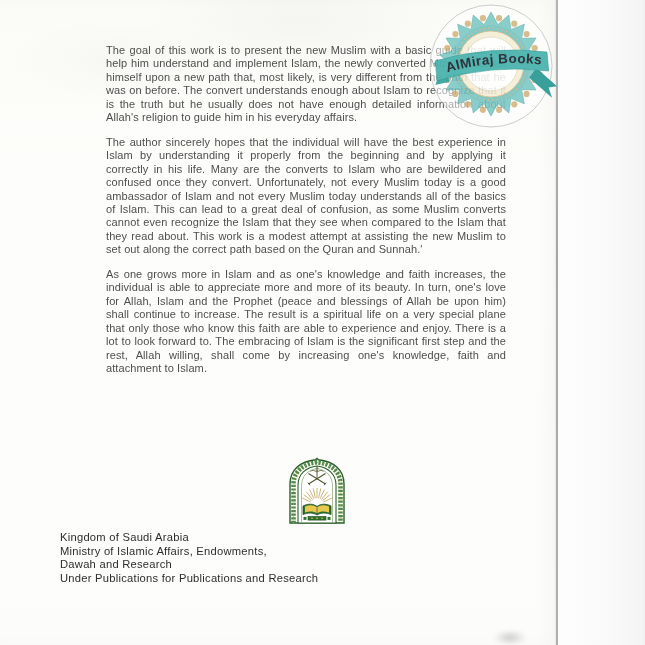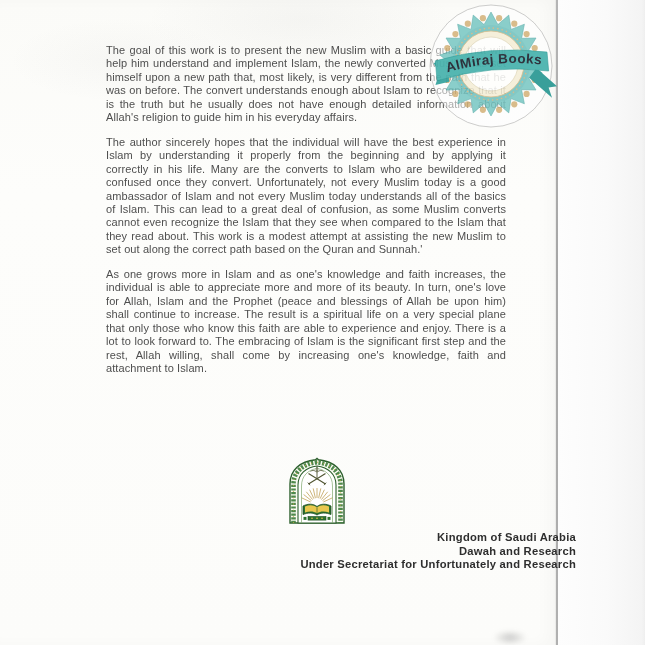--- a/index.html
+++ b/index.html
@@ -37,21 +37,21 @@
   .body-text{
     position:absolute;left:106px;top:44px;width:400px;
     font-size:11px;line-height:13.45px;color:#4e4e4e;
     text-align:justify;letter-spacing:0.1px;
   }
   .body-text p{margin:0 0 11px 0;}
   .watermark{position:absolute;left:424px;top:0px;width:135px;height:140px;opacity:0.95;}
   .ministry-logo{position:absolute;left:285px;top:457px;width:64px;height:68px;}
   .footer-block{
     position:absolute;left:60px;top:531px;width:516px;
-    text-align:right;font-weight:bold;font-size:11.2px;line-height:13.7px;
+    text-align:left;font-weight:normal;font-size:11.2px;line-height:13.7px;
     color:#2e2e2e;letter-spacing:0.25px;
   }
   .footer-block div{white-space:nowrap;}
 </style>
 </head>
 <body>
 
 <div class="page-photo"></div>
 <div class="page-texture"></div>
 <div class="page-edge"></div>
@@ -140,15 +140,16 @@
     <rect x="18.5" y="59.9" width="3" height="3" fill="#2e7230"></rect>
     <rect x="42.5" y="59.9" width="3" height="3" fill="#2e7230"></rect>
     <circle cx="27" cy="61.3" r="0.8" fill="#e9c84e"></circle>
       <circle cx="32" cy="61.3" r="0.8" fill="#e9c84e"></circle>
       <circle cx="37" cy="61.3" r="0.8" fill="#e9c84e"></circle>
   </g>
 </svg>
 
 <div class="footer-block">
   <div>Kingdom of Saudi Arabia</div>
+  <div>Ministry of Islamic Affairs, Endowments,</div>
   <div>Dawah and Research</div>
-  <div>Under Secretariat for Unfortunately and Research</div>
+  <div>Under Publications for Publications and Research</div>
 </div>
 
 </body></html>

